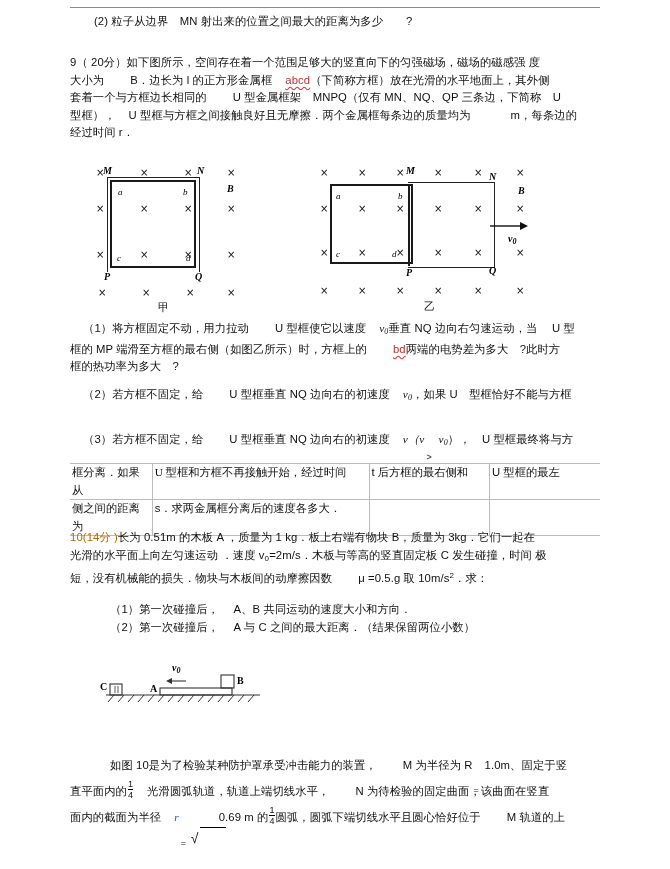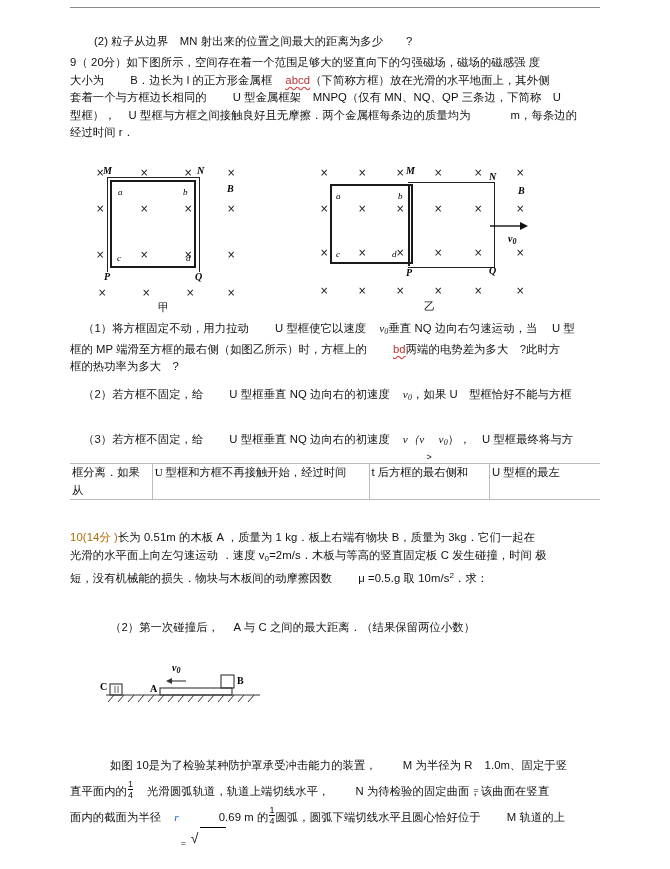--- a/index.html
+++ b/index.html
@@ -127,21 +127,21 @@
   }
   svg { display: block; }
 </style>
 </head>
 <body>
 
 <div class="page">
 
   <div class="top-rule"></div>
 
-  <div class="blk" style="left:94px; top:33px; width:500px;">
+  <div class="blk" style="left:94px; top:13px; width:500px;">
     <span>(2) 粒子从边界　MN 射出来的位置之间最大的距离为多少　　?</span>
   </div>
 
   <div class="blk" style="left:70px; top:54px; width:528px;">
     <span>9</span><span>（ 20分）</span><span>如下图所示，空间存在着一个范围足够大的竖直向下的匀强磁场，磁场的磁感强 度</span><br>
     <span>大小为</span><span class="sp"></span><span>B．边长为 l 的正方形金属框</span><span class="sp-s"></span><span class="wavy" style="color:#b33;">abcd</span><span>（下简称方框）放在光滑的水平地面上，其外侧</span><br>
     <span>套着一个与方框边长相同的</span><span class="sp"></span><span>U 型金属框架　MNPQ（仅有 MN、NQ、QP 三条边，下简称　U</span><span class="sp"></span><br>
     <span>型框），</span><span class="sp-s"></span><span>U 型框与方框之间接触良好且无摩擦．两个金属框每条边的质量均为</span><span class="sp-l"></span><span>m，每条边的</span><br>
     <span>经过时间 r．</span>
   </div>
@@ -258,31 +258,37 @@
   </div>
 
   <table class="q3" style="left:70px; top:463px; width:530px;">
     <tbody>
         <tr>
       <td style="width:80px; border-left:none;">框分离．如果从</td>
       <td style="width:220px;font-family:Liberation Serif, serif;">U 型框和方框不再接触开始，经过时间</td>
       <td style="width:120px;">t 后方框的最右侧和</td>
       <td style="width:110px; border-right:none;">U 型框的最左</td>
     </tr>
+    <tr>
+      <td style="border-left:none;">侧之间的距离为</td>
+      <td>s．求两金属框分离后的速度各多大．</td>
+      <td></td>
+      <td style="border-right:none;"></td>
+    </tr>
   </tbody>
     </table>
 
   <div class="blk" style="left:70px; top:529px; width:528px;">
     <span style="color:#b36b00;">10(14分 )</span><span>长为 0.51m 的木板 A ，质量为 1 kg．板上右端有物块 B，质量为 3kg．它们一起在</span><br>
     <span><span>光滑的水平面上向左匀速运动 ．速度 v</span><span class="sub">0</span></span><span>=2m/s．木板与等高的竖直固定板 C 发生碰撞，时间 极</span><br>
     <span>短，没有机械能的损失．物块与木板间的动摩擦因数</span><span class="sp"></span><span>μ =0.5.g 取 10m/s</span><span class="sup">2</span><span>．求：</span>
   </div>
 
   <div class="blk" style="left:70px; top:601px; width:528px;">
-    <span class="sp-l"></span><br>
+    <span class="sp-l"></span><span>（1）第一次碰撞后，　 A、B 共同运动的速度大小和方向．</span><br>
     <span class="sp-l"></span><span>（2）第一次碰撞后，　 A 与 C 之间的最大距离．（结果保留两位小数）</span><br>
     <span class="sp-l"></span>
   </div>
 
   <div class="figwrap" style="left:88px; top:660px; width:260px; height:55px;">
     <svg width="260" height="55" viewBox="0 0 260 55">
 
       <line x1="18" y1="35" x2="172" y2="35" stroke="#333" stroke-width="1.2"></line>
 
       <g stroke="#333" stroke-width="1">

